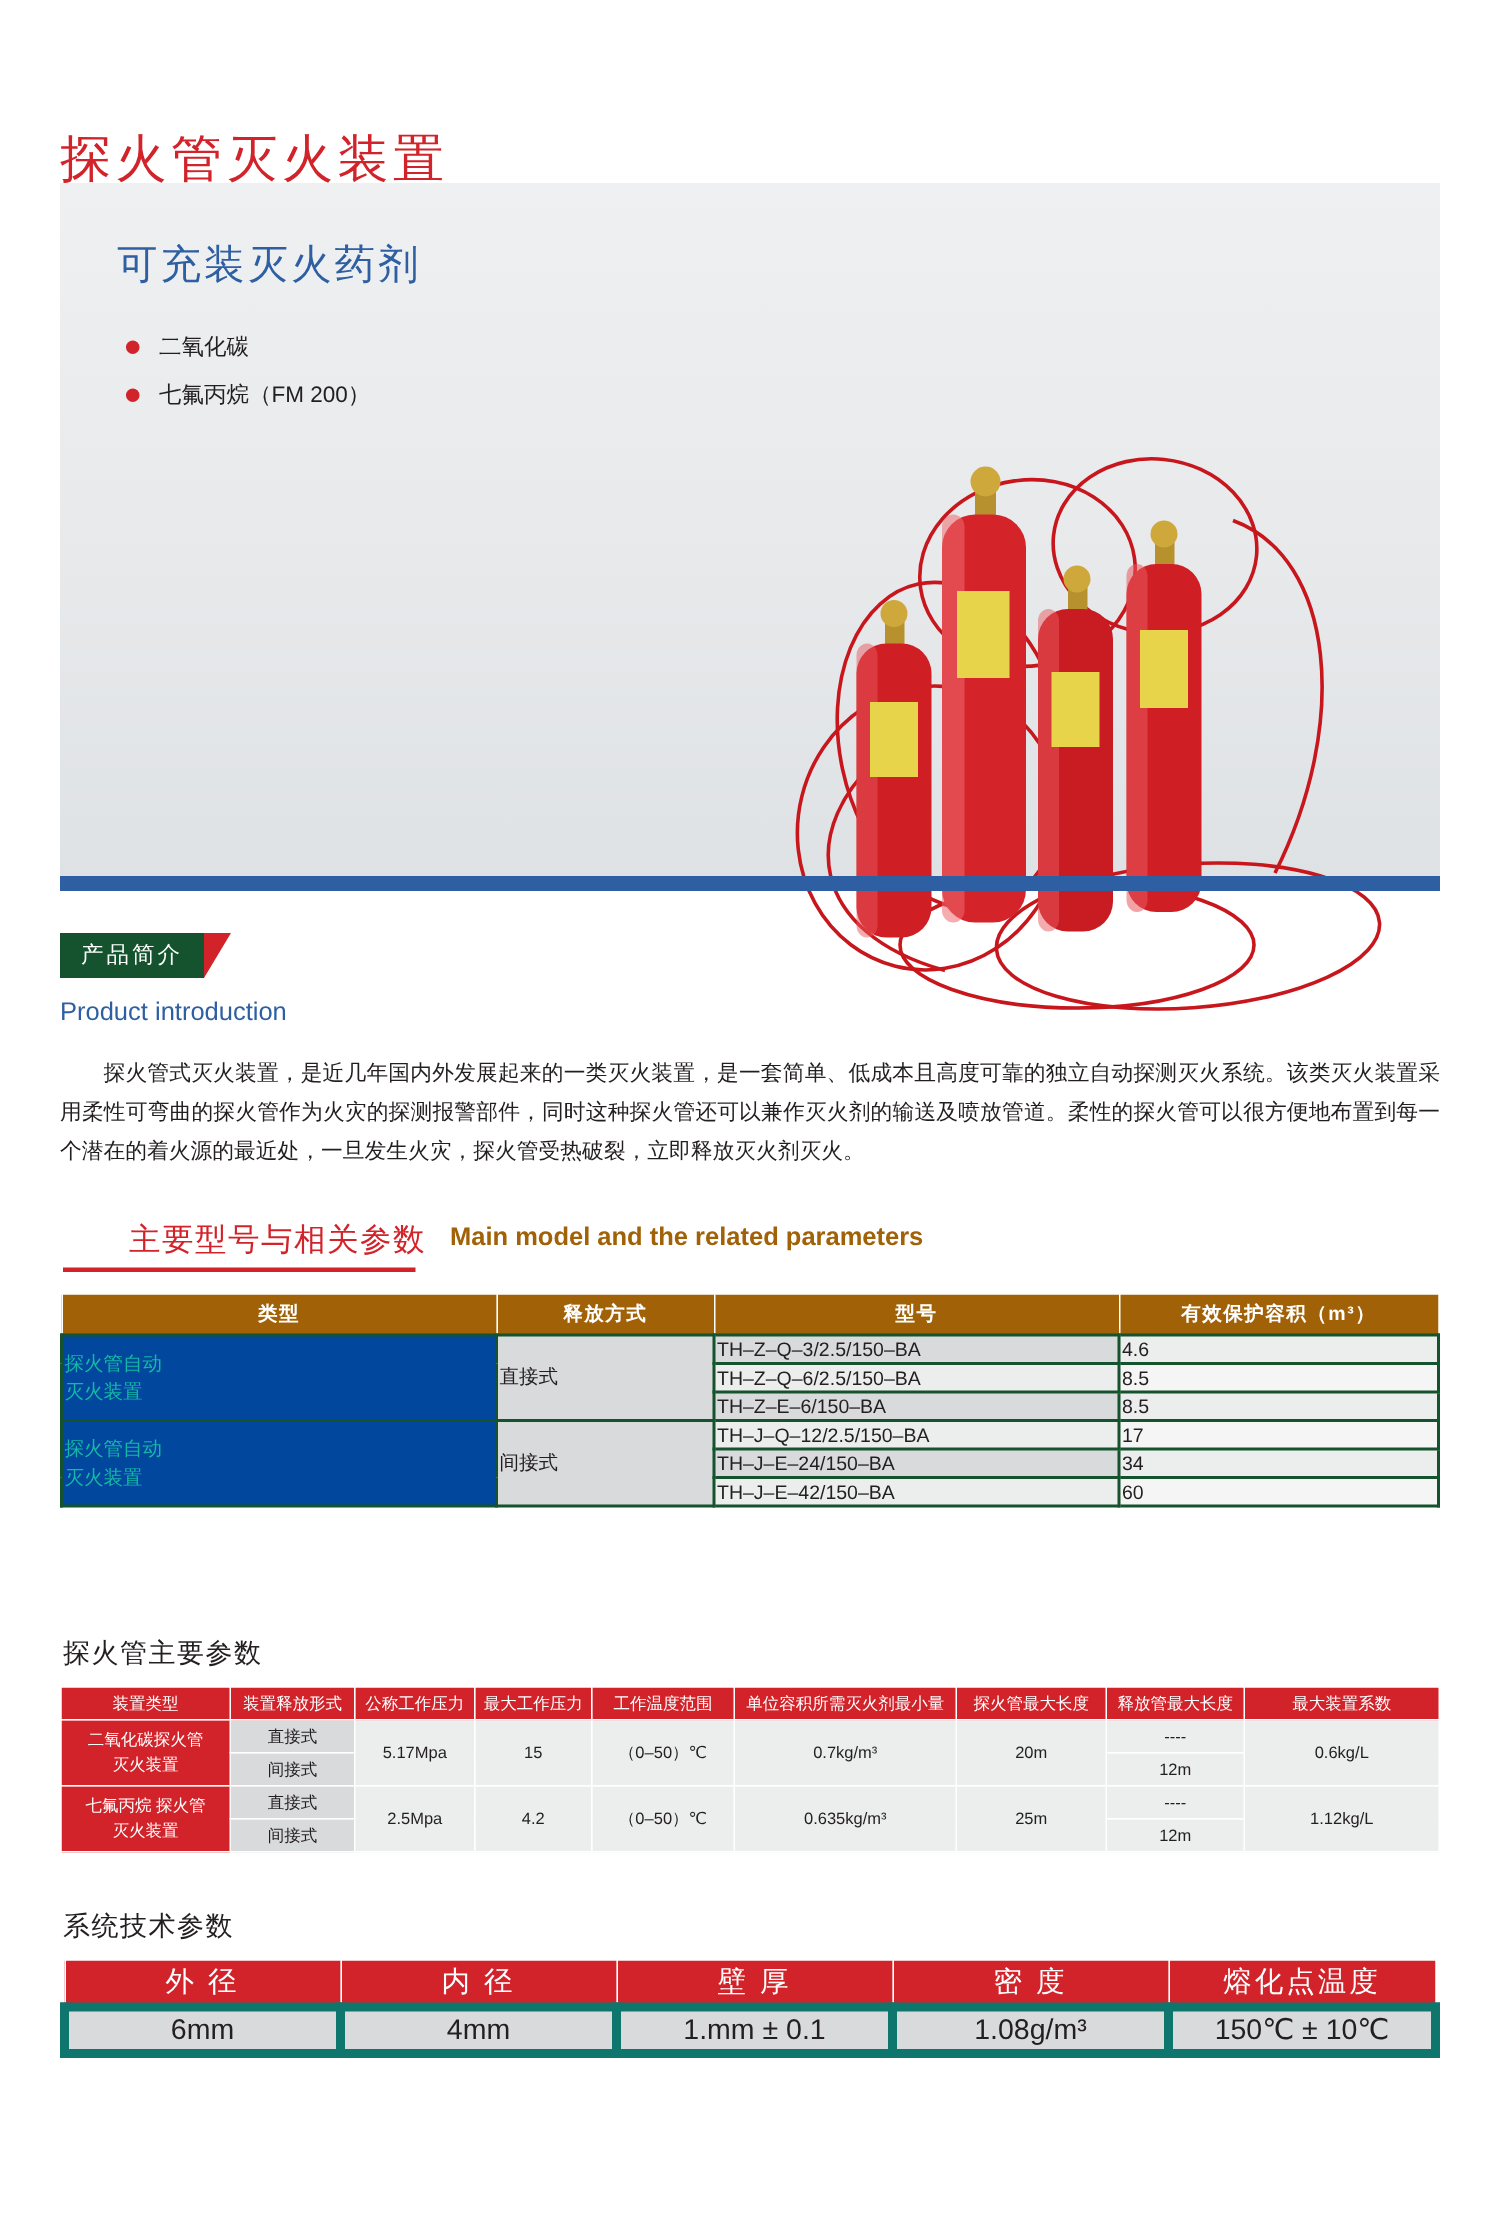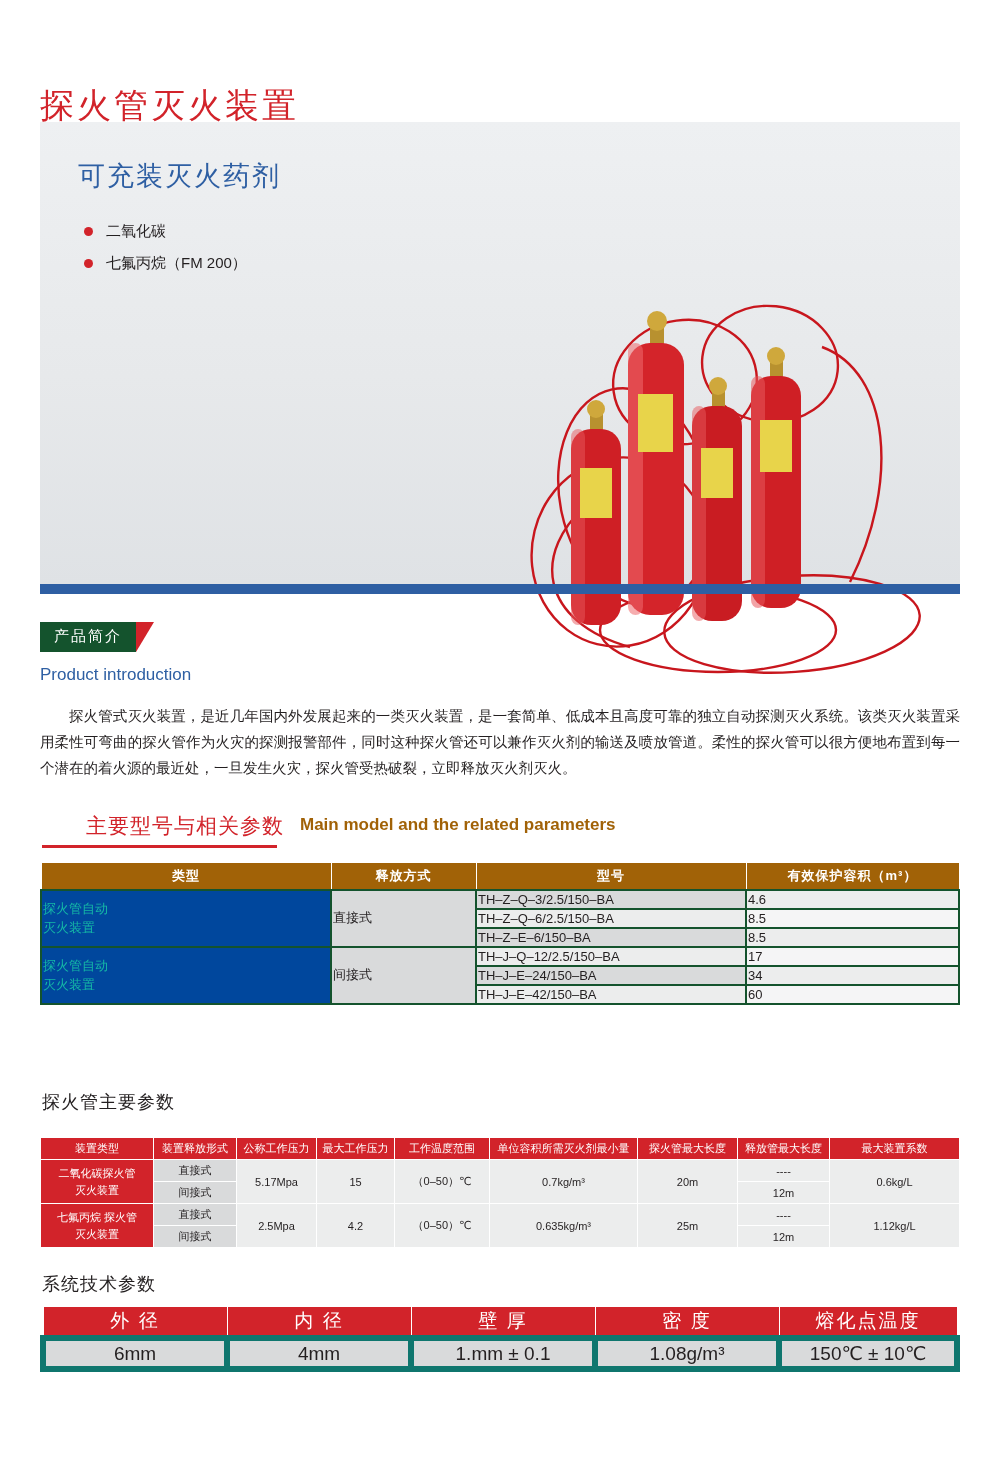--- a/index.html
+++ b/index.html
@@ -157,21 +157,20 @@
     font-size: 18px;
     color: #231f20;
     letter-spacing: 1px;
   }
 
   .tbl2 {
     position: absolute;
     left: 40px; top: 1124px;
     width: 920px;
     font-size: 11px;
-    margin-top: 13px;
   }
   .tbl2 th {
     background: #d2232a; color: #fff;
     font-weight: normal; height: 22px;
     border: 1px solid #ffffff;
   }
   .tbl2 td {
     text-align: center;
     border: 1px solid #ffffff;
     background: #eceded;

